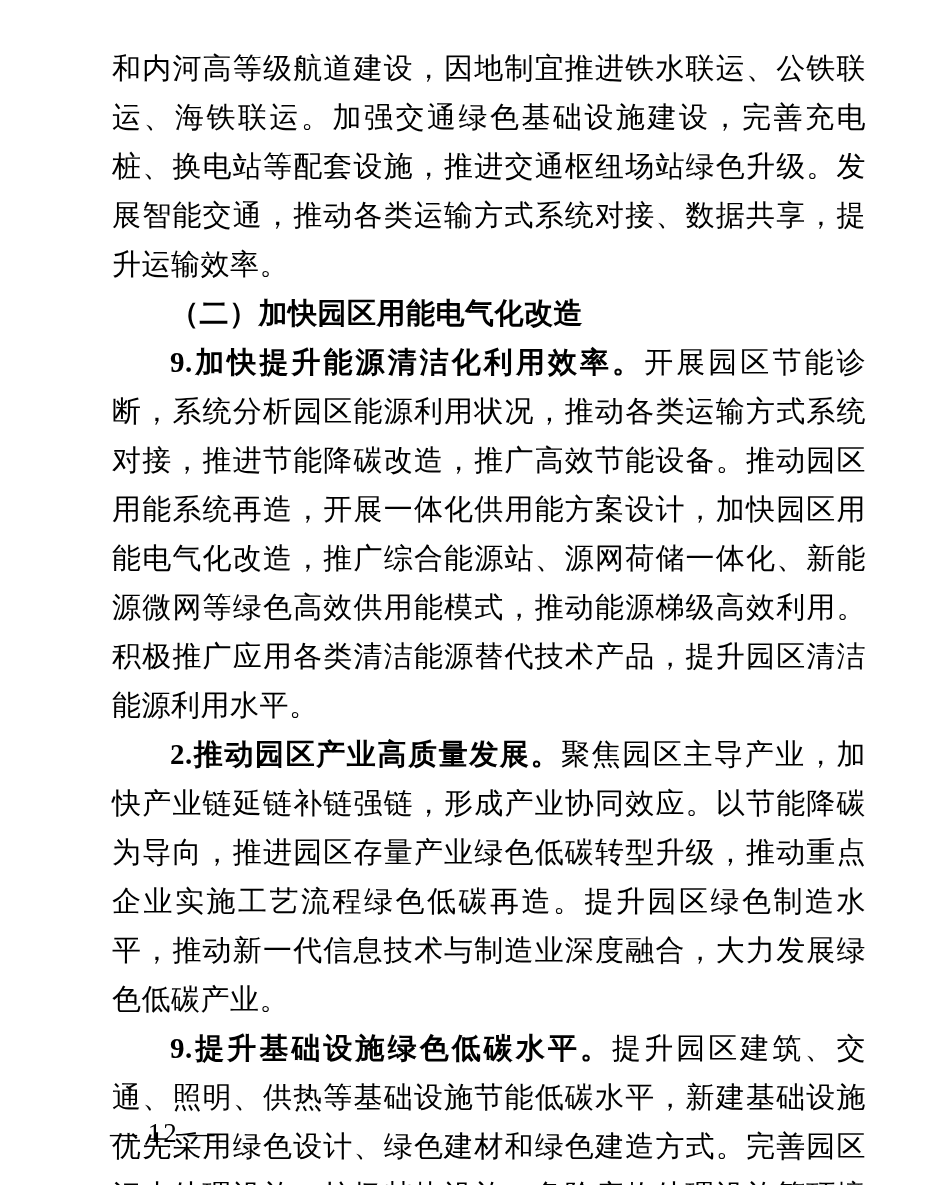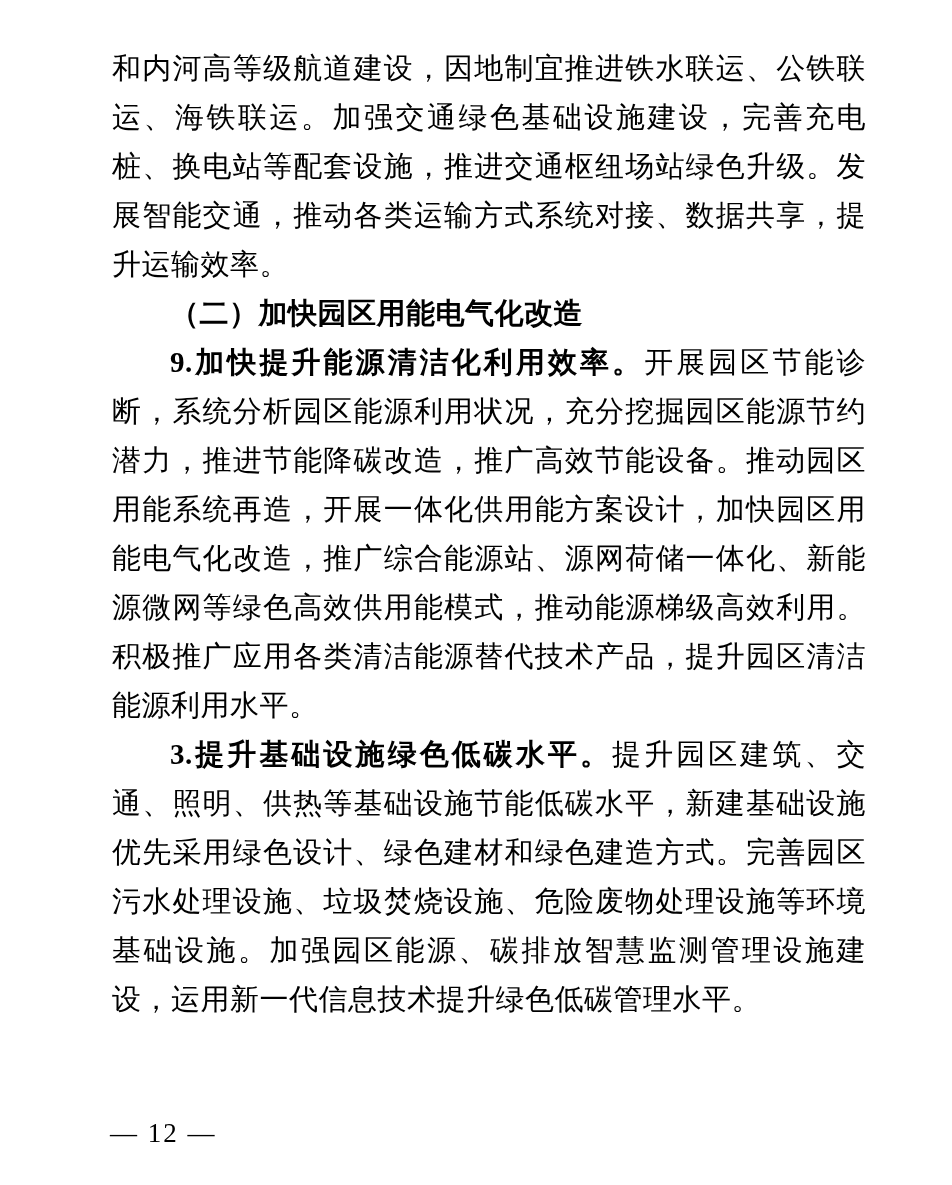--- a/index.html
+++ b/index.html
@@ -58,21 +58,22 @@
 </head>
 <body>
 
 <div class="page">
   <div class="content">
 
     <p class="para">和内河高等级航道建设，因地制宜推进铁水联运、公铁联运、海铁联运。加强交通绿色基础设施建设，完善充电桩、换电站等配套设施，推进交通枢纽场站绿色升级。发展智能交通，推动各类运输方式系统对接、数据共享，提升运输效率。</p>
 
     <p class="section-heading">（二）加快园区用能电气化改造</p>
 
-    <p class="para indent"><span class="lead">9.加快提升能源清洁化利用效率。</span><span>开展园区节能诊断，系统分析园区能源利用状况，充分挖掘园区能源节约潜力，推进节能降碳改造，推广高效节能设备。推动园区用能系统再造，开展一体化供用能方案设计，加快园区用能电气化改造，推广综合能源站、源网荷储一体化、新能源微网等绿色高效供用能模式，推动能源梯级高效利用。积极推广应用各类清洁能源替代技术产品，提升园区清洁能源利用水平。</span></p>
+    <p class="para indent"><span class="lead">9.加快提升能源清洁化利用效率。</span><span>开展园区节能诊断，系统分析园区能源利用状况，推动各类运输方式系统对接，推进节能降碳改造，推广高效节能设备。推动园区用能系统再造，开展一体化供用能方案设计，加快园区用能电气化改造，推广综合能源站、源网荷储一体化、新能源微网等绿色高效供用能模式，推动能源梯级高效利用。积极推广应用各类清洁能源替代技术产品，提升园区清洁能源利用水平。</span></p>
 
+    <p class="para indent"><span class="lead">2.推动园区产业高质量发展。</span><span>聚焦园区主导产业，加快产业链延链补链强链，形成产业协同效应。以节能降碳为导向，推进园区存量产业绿色低碳转型升级，推动重点企业实施工艺流程绿色低碳再造。提升园区绿色制造水平，推动新一代信息技术与制造业深度融合，大力发展绿色低碳产业。</span></p>
 
-    <p class="para indent"><span class="lead">3.提升基础设施绿色低碳水平。</span><span>提升园区建筑、交通、照明、供热等基础设施节能低碳水平，新建基础设施优先采用绿色设计、绿色建材和绿色建造方式。完善园区污水处理设施、垃圾焚烧设施、危险废物处理设施等环境基础设施。加强园区能源、碳排放智慧监测管理设施建设，运用新一代信息技术提升绿色低碳管理水平。</span></p>
+    <p class="para indent"><span class="lead">9.提升基础设施绿色低碳水平。</span><span>提升园区建筑、交通、照明、供热等基础设施节能低碳水平，新建基础设施优先采用绿色设计、绿色建材和绿色建造方式。完善园区污水处理设施、垃圾焚烧设施、危险废物处理设施等环境基础设施。加强园区能源、碳排放智慧监测管理设施建设，运用新一代信息技术提升绿色低碳管理水平。</span></p>
 
   </div>
 
   <div class="page-number">— 12 —</div>
 </div>
 
 </body></html>

